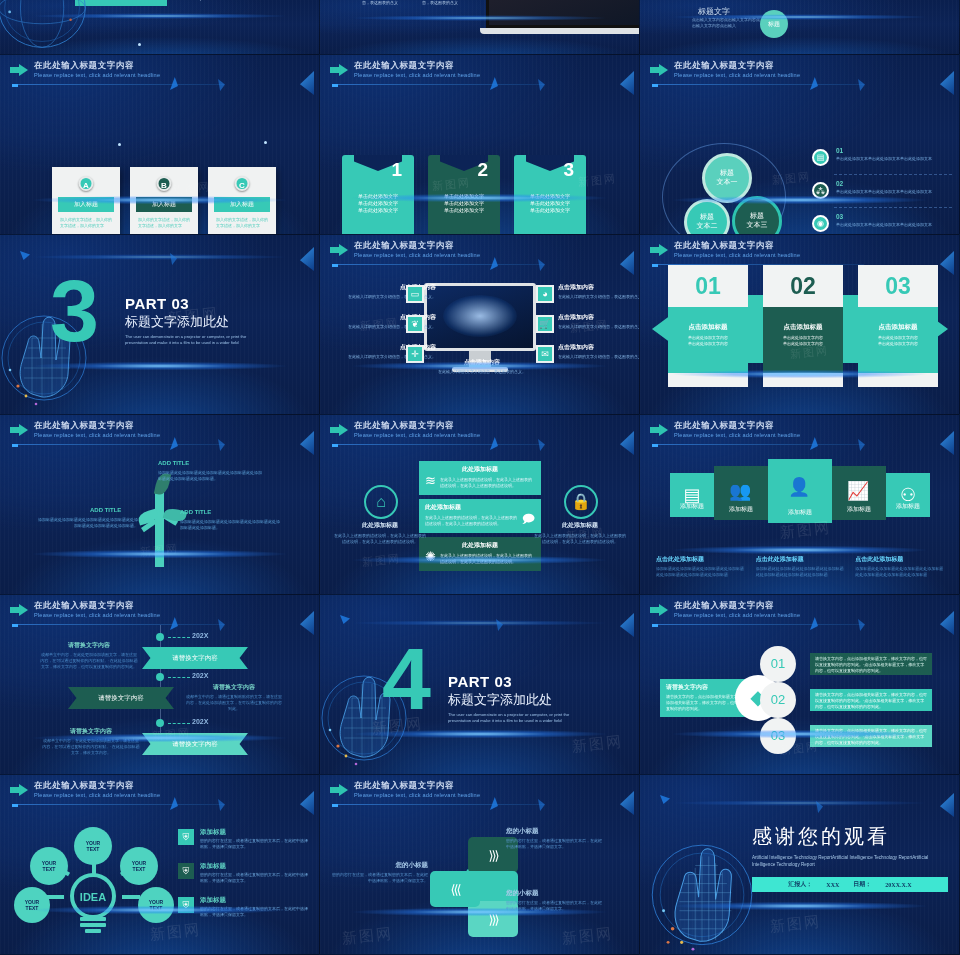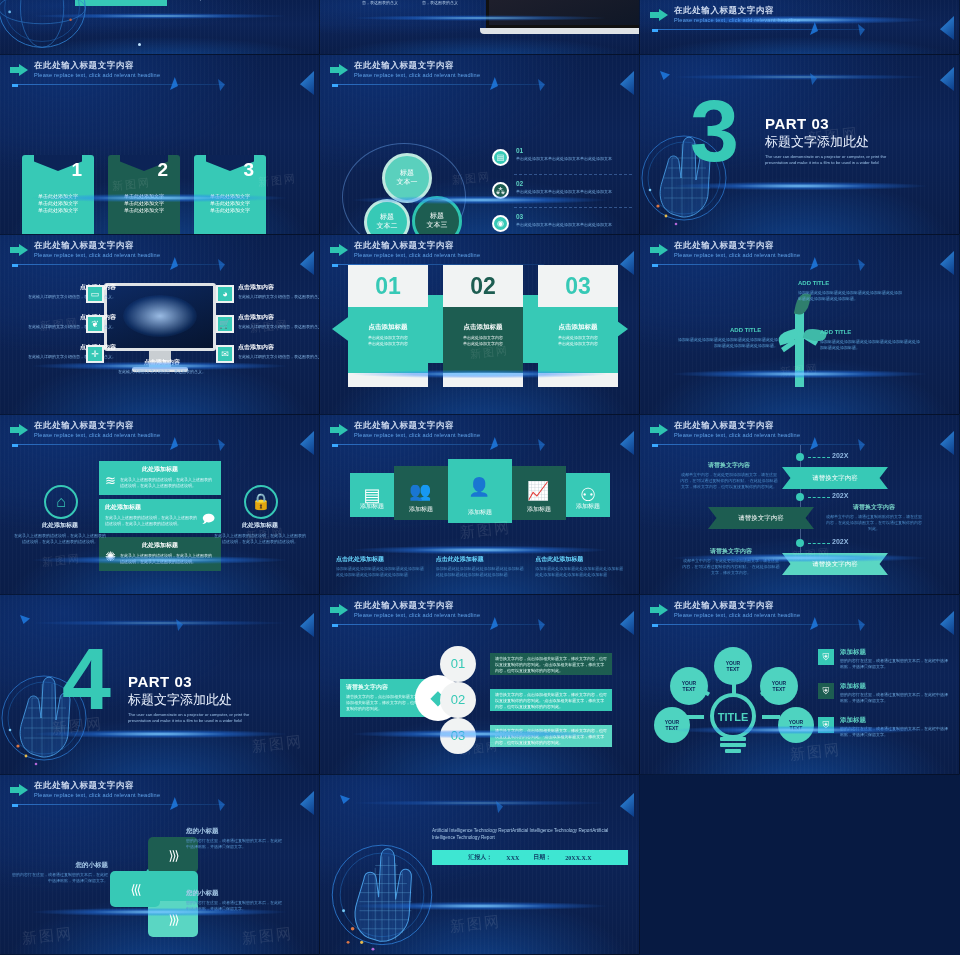--- a/index.html
+++ b/index.html
@@ -282,20 +282,27 @@
 
   <div class="slide cut">
     <div class="tiny" style="position:absolute;left:42px;top:-6px;width:52px;color:#bcd4ee">请在此输入详细的文字介绍信息，表达图表的含义</div>
     <div class="tiny" style="position:absolute;left:102px;top:-6px;width:52px;color:#bcd4ee">请在此输入详细的文字介绍信息，表达图表的含义</div>
 
     <div style="position:absolute;left:166px;top:-60px;width:182px;height:88px;background:linear-gradient(160deg,#2a2530,#0d1626);border:3px solid #111"></div>
     <div style="position:absolute;left:160px;top:28px;width:194px;height:6px;background:#dfe3e6;border-radius:0 0 4px 4px"></div>
     <div class="beam topline" style="top:14px"></div>
   </div>
 
+  <div class="slide cut">
+
+    <div class="cn" style="position:absolute;left:58px;top:6px;font-size:8px;color:#cfe0f2">标题文字</div>
+    <div class="tiny" style="position:absolute;left:52px;top:17px;width:68px;color:#8ab6e2">点击输入文字内容点击输入文字内容点击输入文字内容点击输入</div>
+    <div style="position:absolute;left:120px;top:10px;width:28px;height:28px;border-radius:50%;background:#5ad0bd;color:#fff;font-size:6px;text-align:center;line-height:28px" class="cn">标题</div>
+    <div class="beam topline" style="top:13px"></div>
+  </div>
 
   <div class="slide">
     <div class="hdr">
       <div class="arrow">
           <i></i>
           <b></b>
         </div>
       <div class="t1 cn">在此处输入标题文字内容</div>
       <div class="t2">Please replace text, click add relevant headline</div>
       <div class="rule"></div>
@@ -889,21 +896,21 @@
         <span>TEXT</span>
       </div>
       <div class="bub" style="left:2px;top:70px;width:36px;height:36px">
         <span>YOUR</span>
         <span>TEXT</span>
       </div>
       <div class="bub" style="left:126px;top:70px;width:36px;height:36px">
         <span>YOUR</span>
         <span>TEXT</span>
       </div>
-      <div class="ideaCircle">TITLE</div>
+      <div class="ideaCircle">IDEA</div>
       <div class="bulbbase">
           <i></i>
           <i></i>
           <i style="width:16px;margin-left:5px"></i>
         </div>
     </div>
 
     <div class="shieldlist">
       <div class="r">
         <div class="ic">⛨</div>
@@ -992,20 +999,21 @@
             <path d="M64 92 V38"></path>
         </g>
         <circle cx="20" cy="88" r="1.6" fill="#e57b45"></circle>
           <circle cx="28" cy="100" r="1.4" fill="#f0c24d"></circle>
         <circle cx="12" cy="72" r="1.3" fill="#7bd3ff"></circle>
           <circle cx="38" cy="106" r="1.3" fill="#bb6be0"></circle>
         <circle cx="16" cy="100" r="1.3" fill="#e57b45"></circle>
       </svg>
     </div>
     <div class="thx">
+      <div class="t1">感谢您的观看</div>
       <div class="t2">Artificial Intelligence Technology ReportArtificial Intelligence Technology ReportArtificial Intelligence Technology Report</div>
       <div class="band">
         <span>汇报人：</span>
         <span>XXX</span>
         <span>日期：</span>
         <span>20XX.X.X</span>
       </div>
     </div>
     <div class="wm" style="left:130px;top:140px">新图网</div>
     <div class="beam b1" style="bottom:42px"></div>

